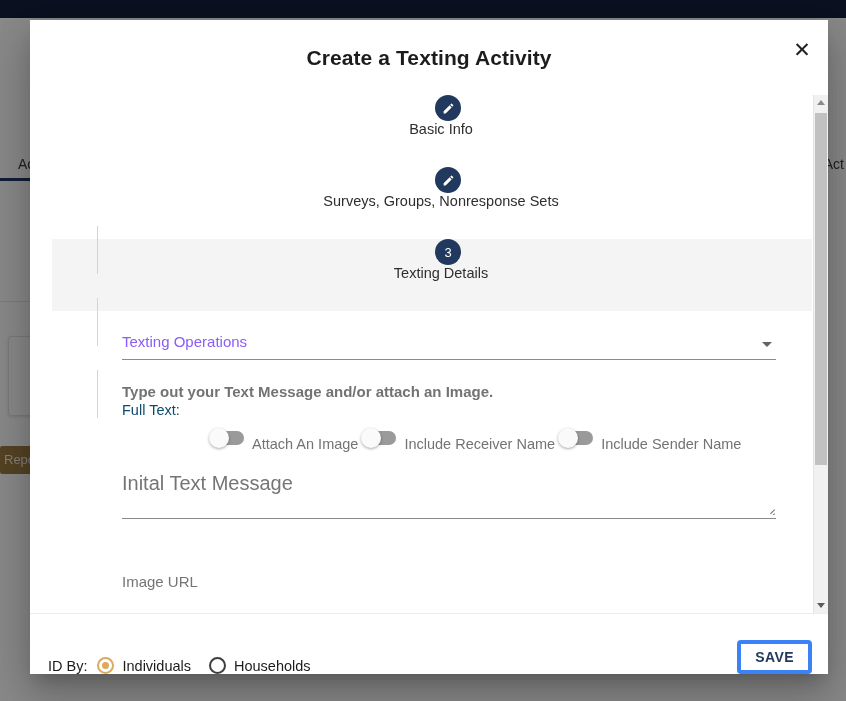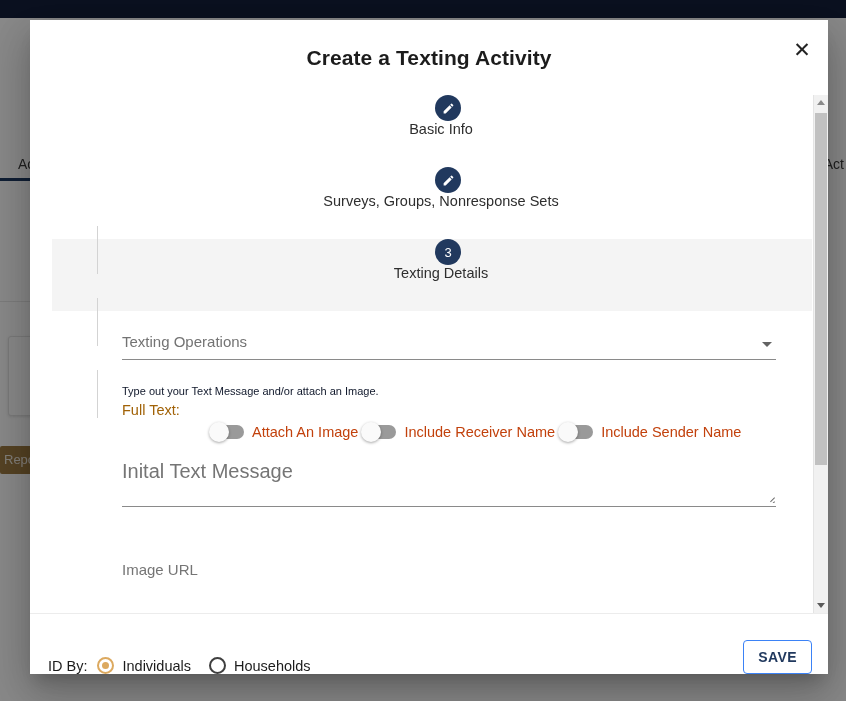--- a/index.html
+++ b/index.html
@@ -213,38 +213,39 @@
   .field-select {
     position: relative;
     width: 654px;
     border-bottom: 1px solid #8a8a8a;
     padding-bottom: 8px;
     margin-bottom: 22px;
     cursor: pointer;
   }
   .field-select .sel-text {
     font-size: 15px;
-    color: #737373;
+    color: #8b5cf6;
   }
   .caret {
     position: absolute;
     right: 4px; bottom: 12px;
     width: 0; height: 0;
     border-left: 5px solid transparent;
     border-right: 5px solid transparent;
     border-top: 5px solid #636363;
   }
   .helper-line {
-    font-size: 11px;
-    color: #0f172a;
+    font-size: 15px;
+    color: #737373;
     line-height: 19px;
+    font-weight: bold;
   }
   .full-text-label {
     font-size: 14.5px;
-    color: #a16207;
+    color: #0c4a6e;
     line-height: 19px;
     margin-bottom: 4px;
   }
 
   
   #toggles-row {
     display: flex;
     align-items: center;
     margin-left: 88px;
     margin-top: 2px;
@@ -267,22 +268,23 @@
     left: -1px; top: -3px;
     width: 20px; height: 20px;
     border-radius: 50%;
     background: #fafafa;
     box-shadow: 0 1px 3px rgba(0,0,0,.35);
   }
   .toggle-label {
     margin-left: 8px;
     margin-right: 4px;
     font-size: 14.5px;
-    color: #c2410c;
+    color: #737373;
     white-space: nowrap;
+    margin-top: 12px;
   }
 
   
   .field-textarea {
     position: relative;
     width: 654px;
     height: 46px;
     border-bottom: 1px solid #8a8a8a;
     margin-bottom: 54px;
   }
@@ -404,21 +406,21 @@
     font-size: 14.5px;
     color: #1c1c1c;
     white-space: nowrap;
   }
   #footer-spacer { flex: 1 1 auto; }
   #save-btn {
     min-width: 64px;
     height: 34px;
     padding: 0 14px;
     background: #ffffff;
-    border: 1px solid #3b82f6;
+    border: 4px solid #3b82f6;
     border-radius: 4px;
     color: #21395e;
     font-size: 14px;
     font-weight: bold;
     letter-spacing: .4px;
     cursor: pointer;
     font-family: "Liberation Sans", sans-serif;
   }
 </style>
 </head>

